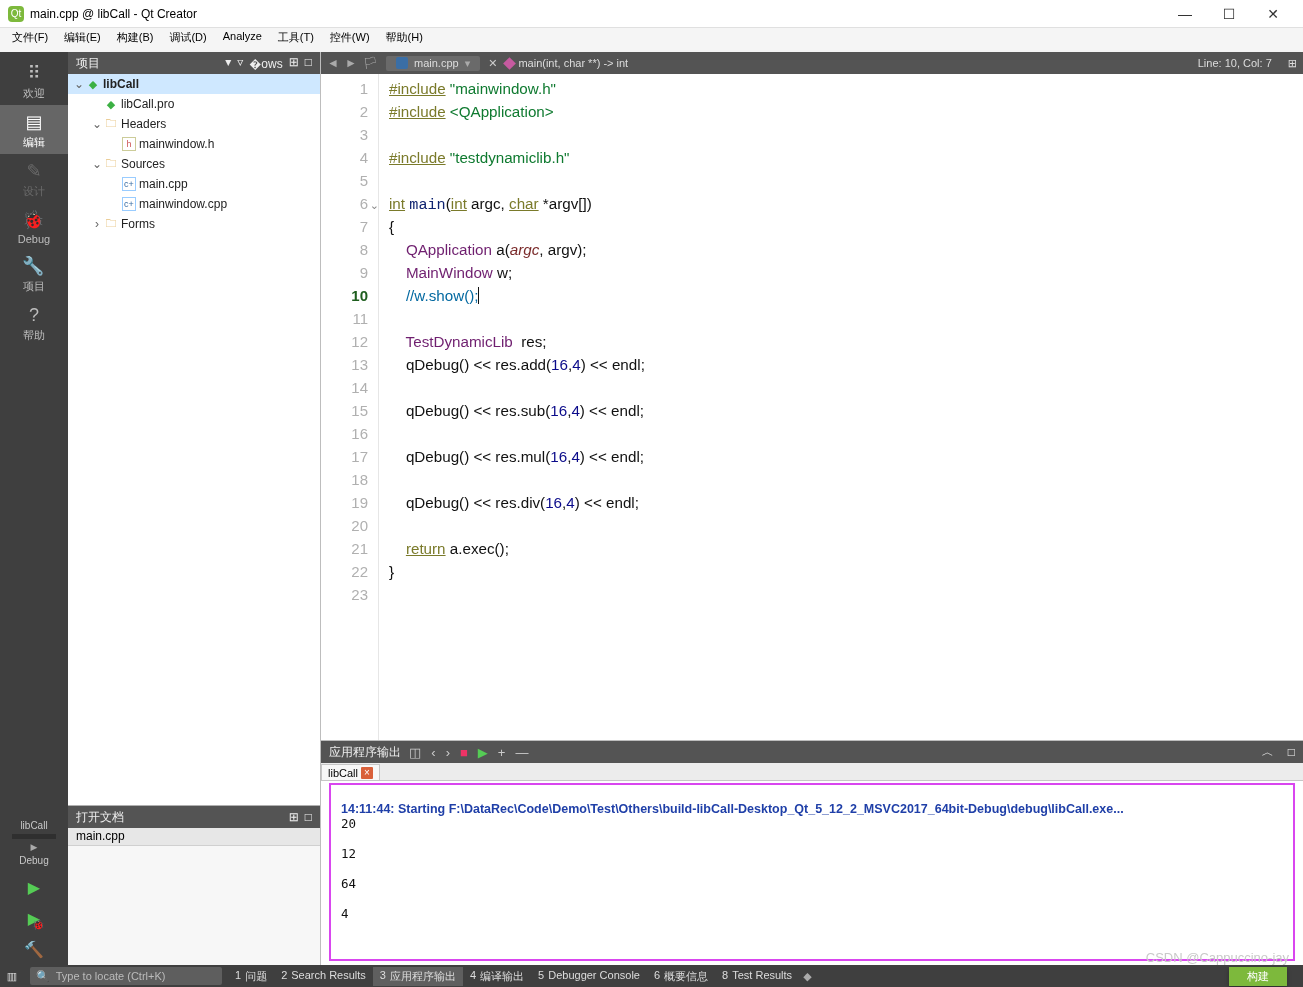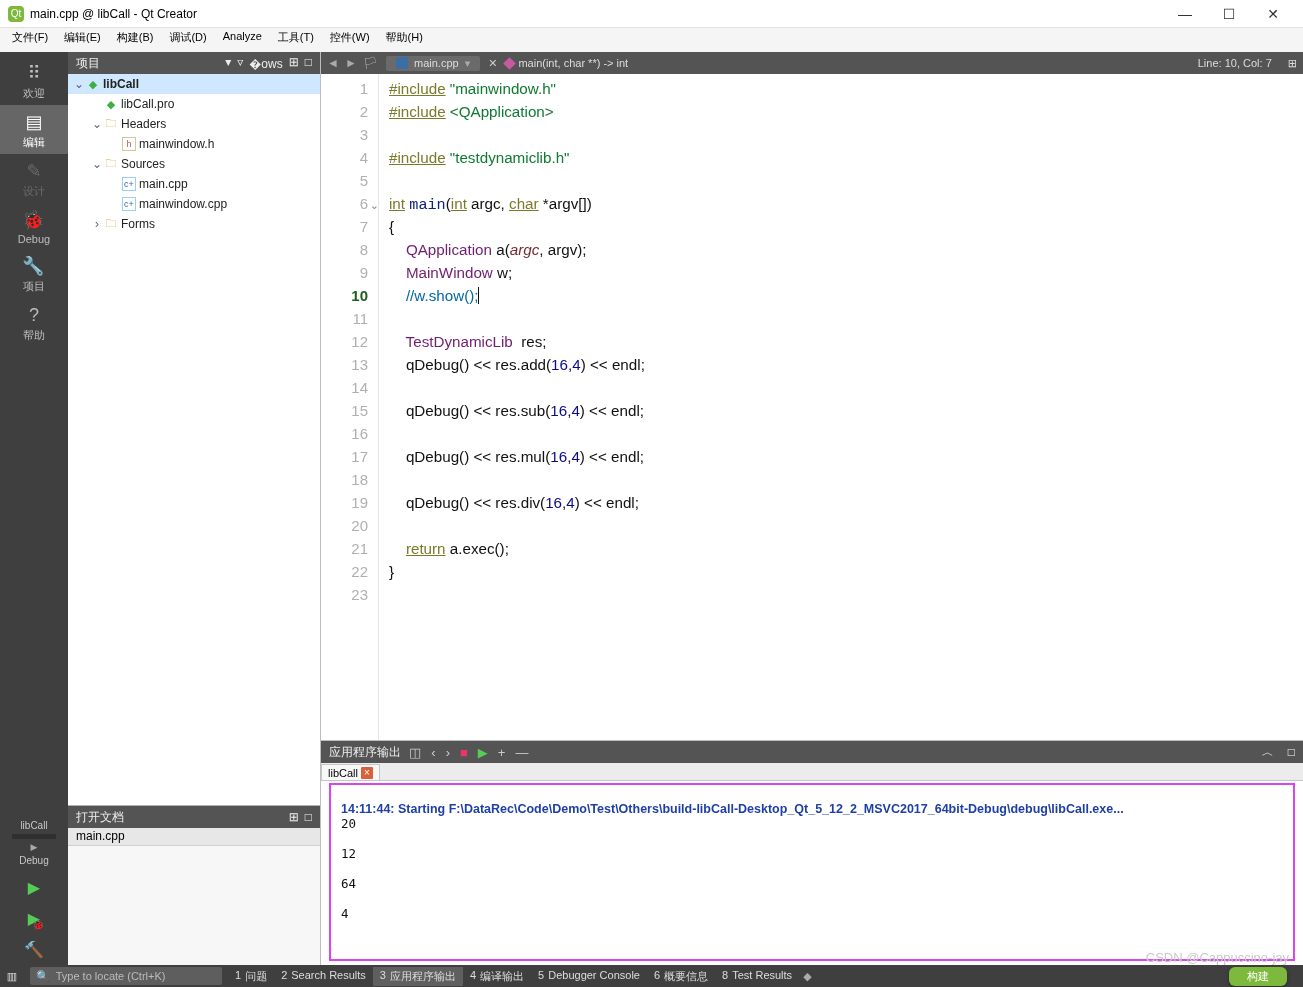--- a/index.html
+++ b/index.html
@@ -89,21 +89,21 @@
 .outbody { height: 178px; background:#fff; padding: 16px 10px; font-family: Consolas, monospace; font-size: 12.5px; color:#111; border:2px solid #d946ef; margin: 2px 8px 4px 8px; overflow:auto; white-space:pre-wrap;}
 .outbody .blue { color:#1f3fa8; font-weight:bold;}
 
 
 .statusbar { height: 22px; background: #3f3f3f; color:#ddd; display:flex; align-items:center; font-size:11px; }
 .statusbar .sq { width:20px; height:20px; display:flex;align-items:center;justify-content:center; margin: 0 2px;}
 .statusbar .locate { background:#5e5e5e; height:18px; width:192px; display:flex; align-items:center; color:#bbb; padding:0 6px; gap:6px; border-radius:2px;margin:0 6px;}
 .statusbar .tabbtn { padding: 2px 7px; display:flex; gap:4px;}
 .statusbar .tabbtn.sel { background:#5f5f5f; }
 .statusbar .sp { flex:1;}
-.buildok { background: #7db93c; color:#fff; padding: 2px 18px; border-radius:6px; font-size:11px; margin-right:16px; box-shadow: 0 2px 4px rgba(0,0,0,0.3);}
+.buildok { background: #7db93c; color:#fff; padding: 2px 18px; border-radius:0; font-size:11px; margin-right:16px; box-shadow: 0 2px 4px rgba(0,0,0,0.3);}
 
 .watermark { position:absolute; right:14px; bottom:22px; color:#c9c9c9; font-size:13px; font-family: sans-serif;}
 </style>
 </head>
 <body>
 
 <div class="titlebar">
   <div class="ico">Qt</div>
   <div class="title">main.cpp @ libCall - Qt Creator</div>
   <div class="spacer"></div>

